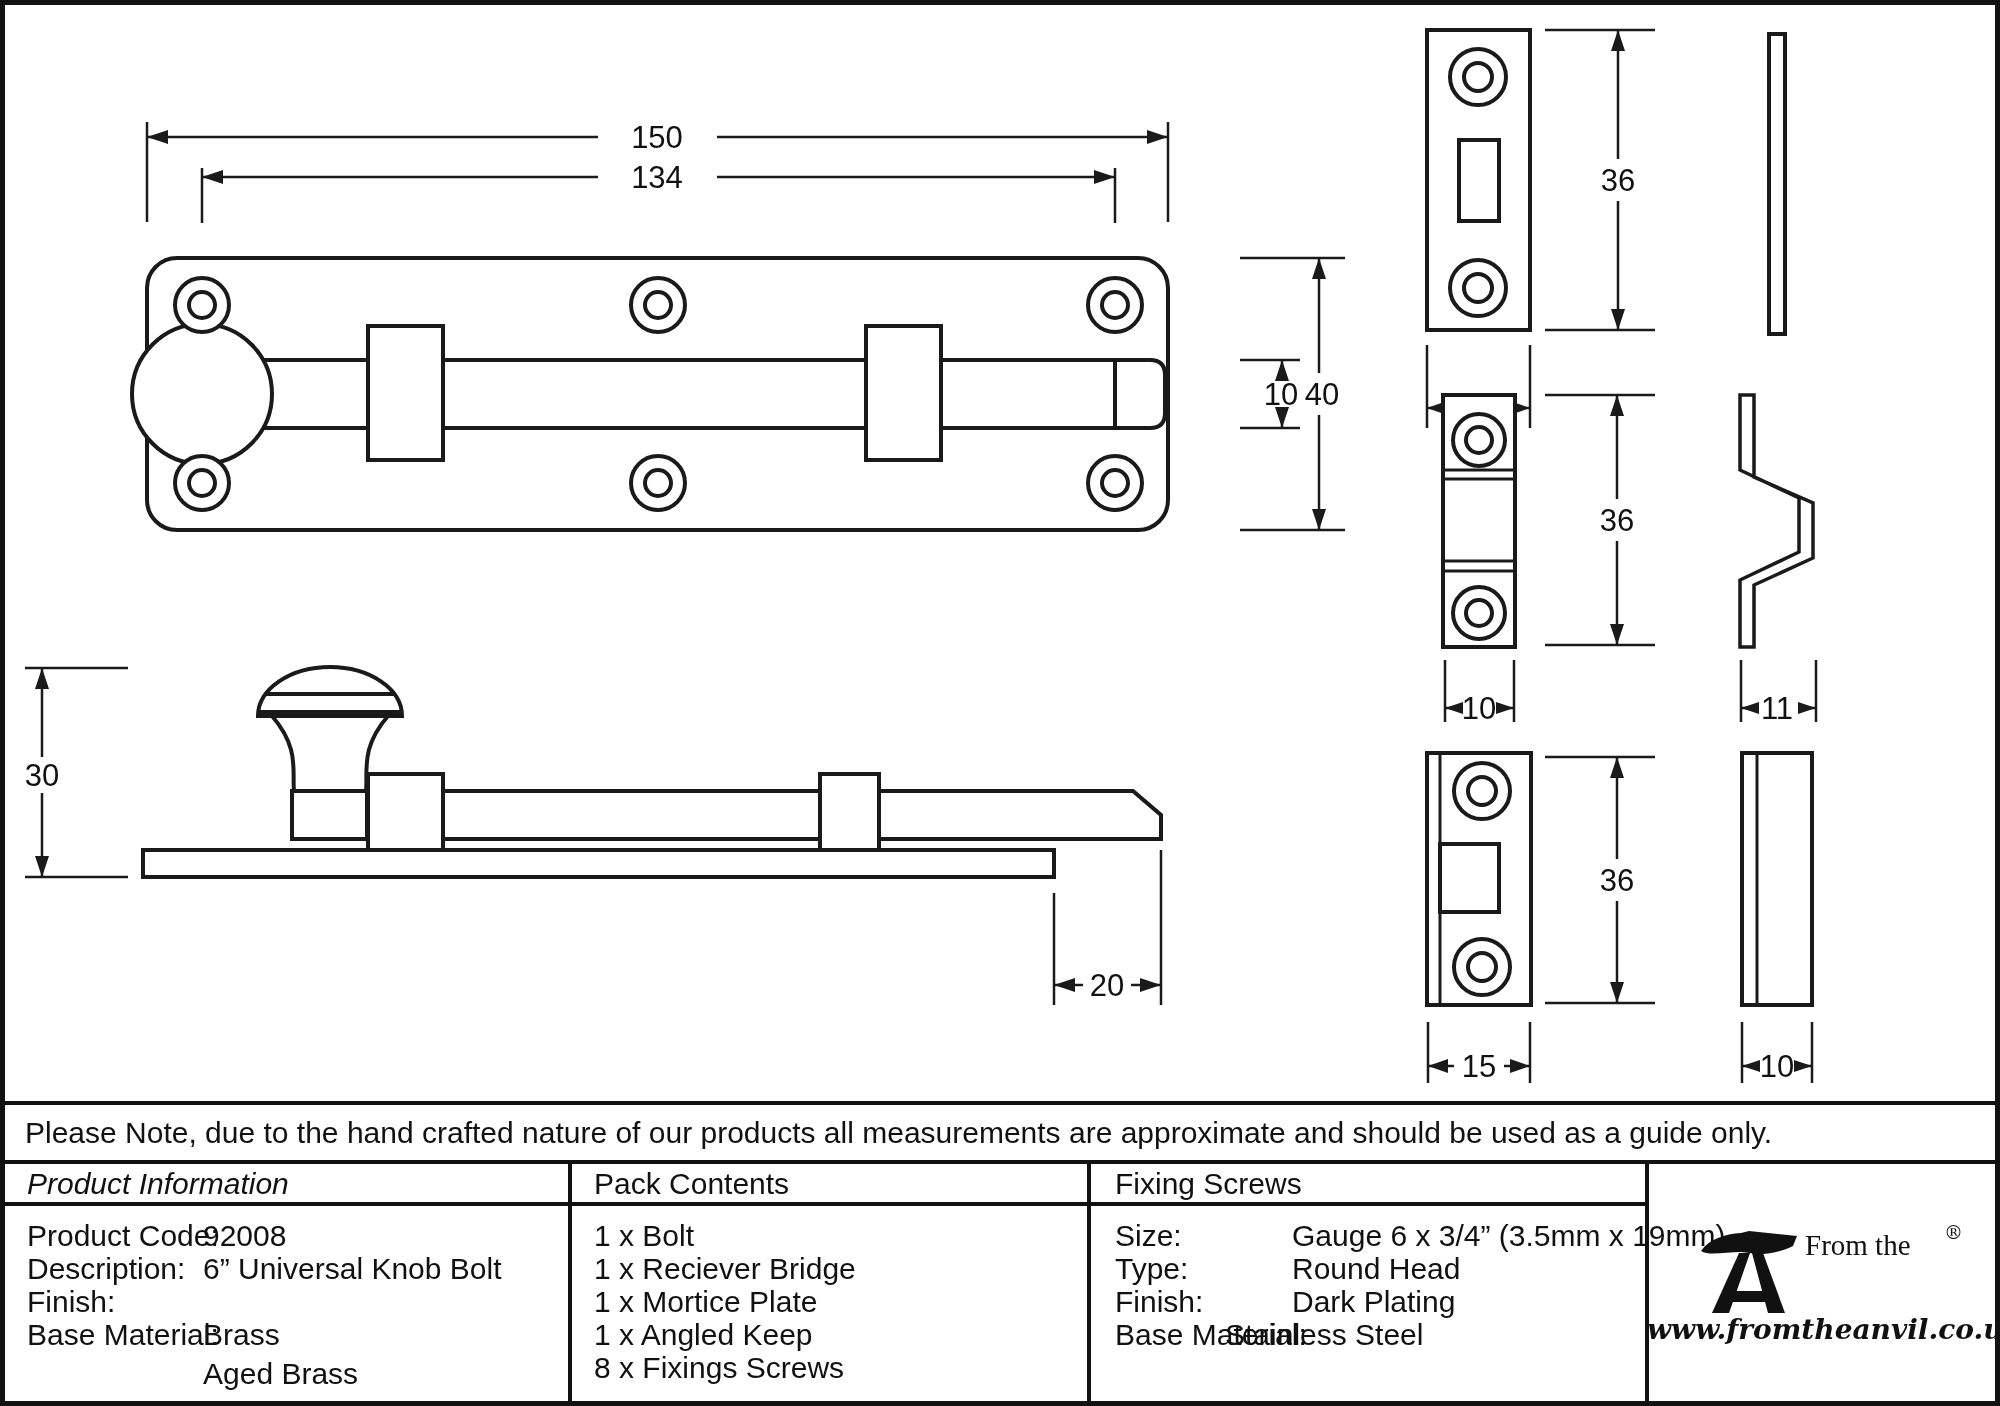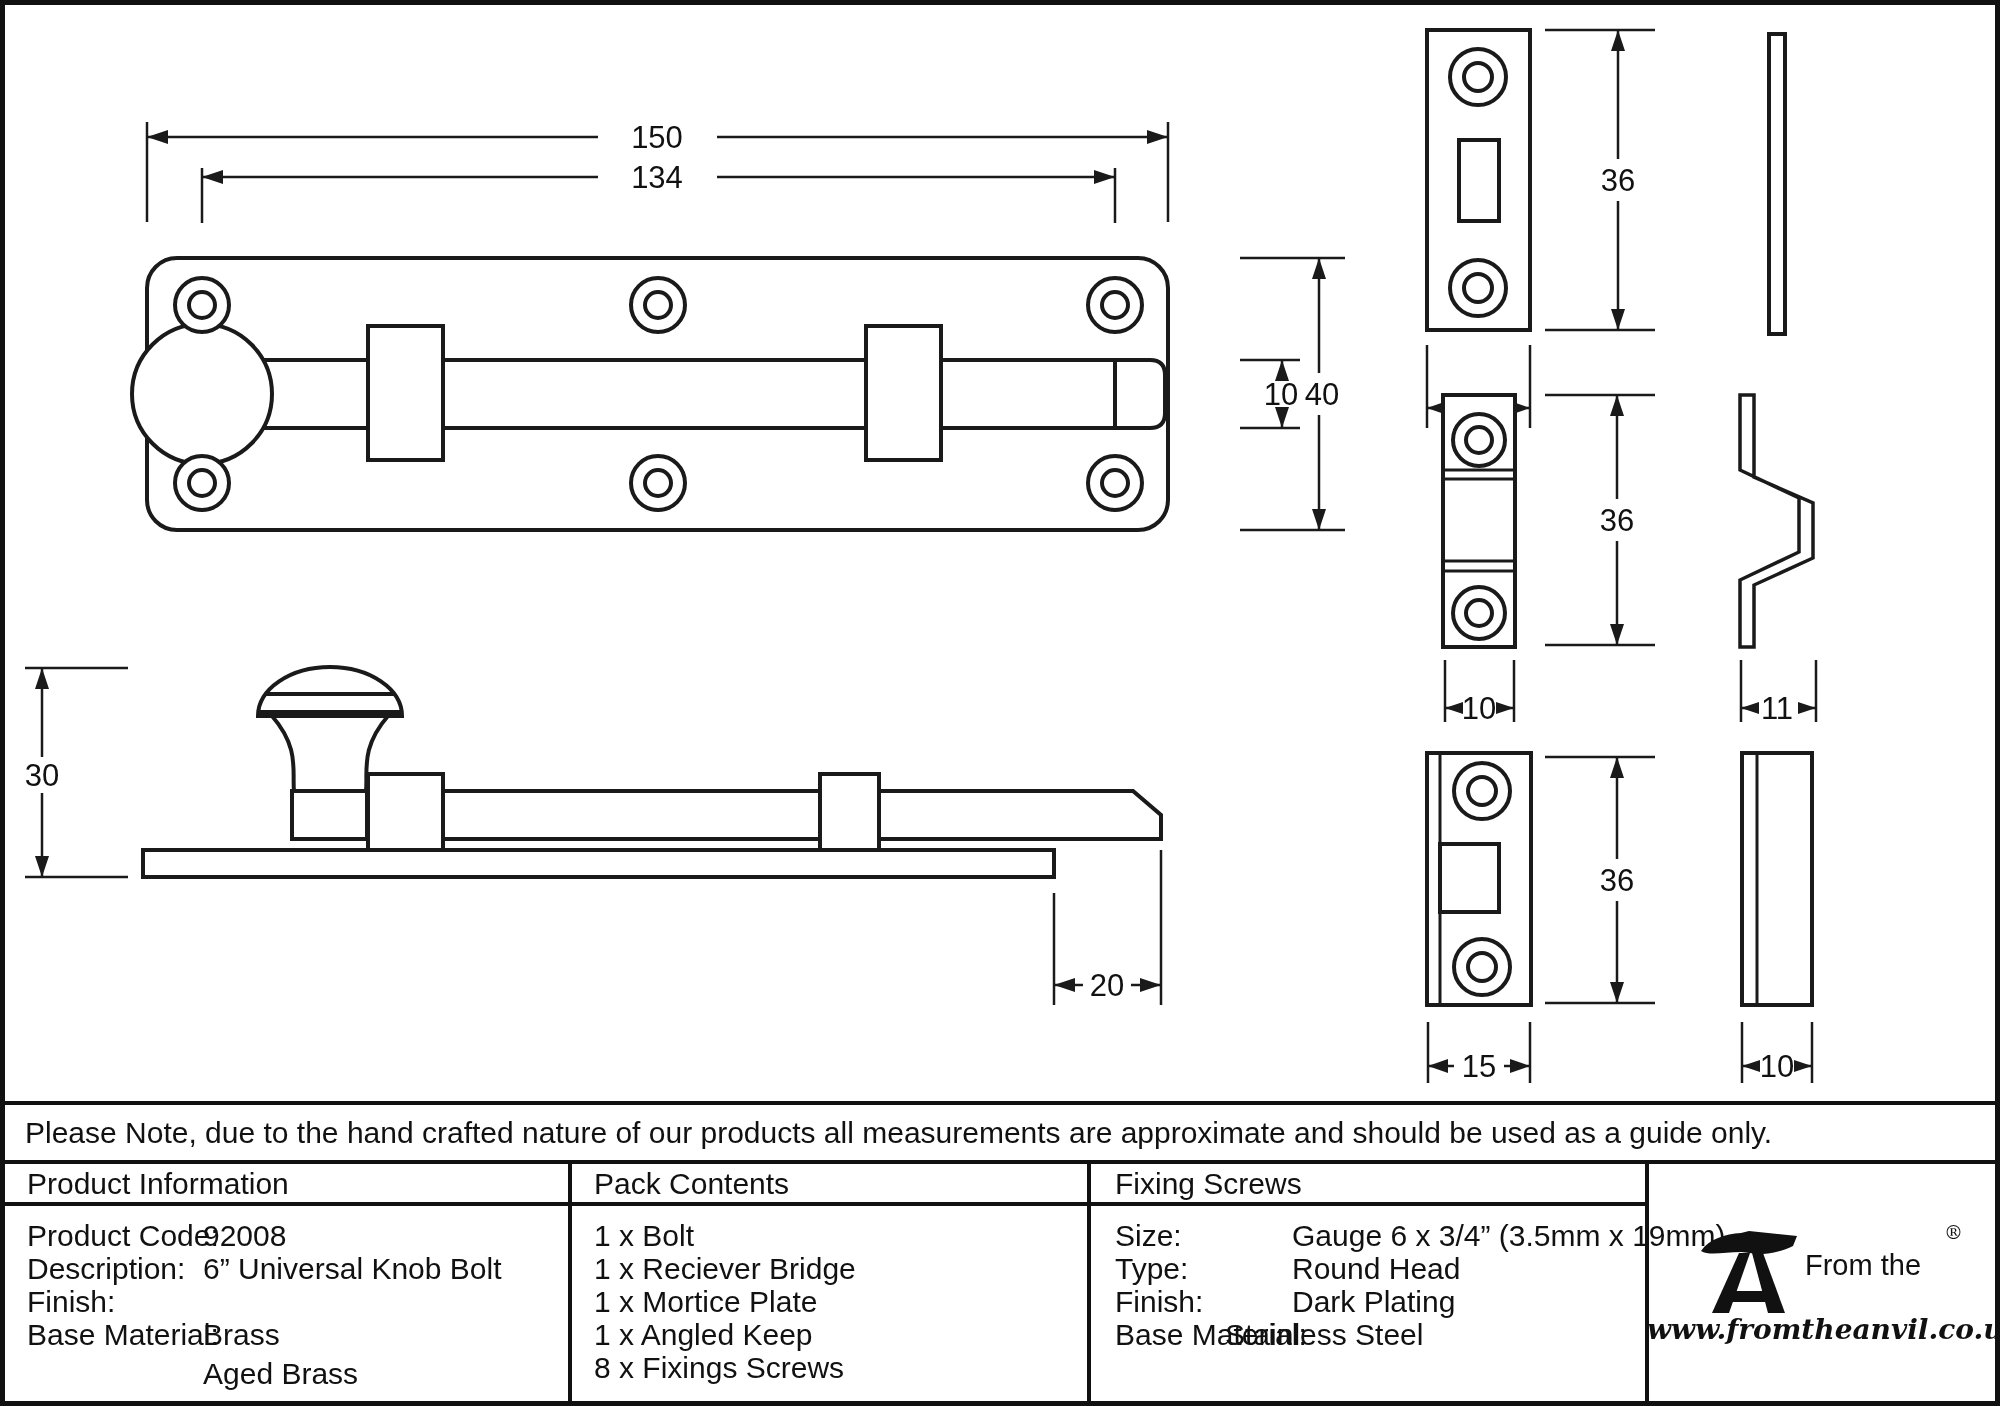--- a/index.html
+++ b/index.html
@@ -3,21 +3,21 @@
 <meta charset="utf-8">
 <style>
   html,body{margin:0;padding:0;background:#ffffff;}
   body{width:2000px;height:1406px;position:relative;font-family:"Liberation Sans",sans-serif;color:#111;}
   .frame{position:absolute;inset:0;border:5px solid #111;box-sizing:border-box;}
   svg text{font-family:"Liberation Sans",sans-serif;font-size:31px;fill:#111;}
   .hline{position:absolute;background:#111;height:4px;}
   .vline{position:absolute;background:#111;width:4px;}
   .txt{position:absolute;font-size:30px;line-height:34px;white-space:nowrap;}
   .logo-cell{position:absolute;left:1647px;top:1163px;width:350px;height:239px;}
-  .logo-fromthe{position:absolute;left:158px;top:66px;font-family:Liberation Sans, sans-serif;font-size:29px;margin-top:20px;}
+  .logo-fromthe{position:absolute;left:158px;top:66px;font-family:Liberation Serif, serif;font-size:29px;}
   .logo-reg{position:absolute;left:297px;top:58px;font-family:"DejaVu Serif",serif;font-size:19px;}
   .logo-wordmark{position:absolute;left:116px;top:74px;font-family:"DejaVu Serif",serif;font-size:80px;line-height:80px;letter-spacing:1px;}
   .logo-site{position:absolute;left:0;width:100%;top:150px;text-align:center;font-family:"DejaVu Serif",serif;font-style:italic;font-weight:bold;font-size:28px;}
   .anvil-svg{position:absolute;left:52px;top:68px;}
 </style>
 </head>
 <body>
 
 <div class="frame"></div>
 
@@ -235,21 +235,21 @@
 
 <div class="hline" style="left:0;right:0;top:1101px;"></div>
 <div class="txt" style="left:25px;top:1116px;text-align:right;">Please Note, due to the hand crafted nature of our products all measurements are approximate and should be used as a guide only.</div>
 <div class="hline" style="left:0;right:0;top:1160px;"></div>
 
 <div class="hline" style="left:0;width:1649px;top:1202px;"></div>
 <div class="vline" style="left:568px;top:1161px;height:240px;"></div>
 <div class="vline" style="left:1087px;top:1161px;height:240px;"></div>
 <div class="vline" style="left:1645px;top:1161px;height:240px;"></div>
 
-<div class="txt" style="left:27px;top:1167px;">Product Information</div>
+<div class="txt" style="left:27px;top:1167px;font-style:italic;">Product Information</div>
 <div class="txt" style="left:27px;top:1219px;">Product Code:</div>
 <div class="txt" style="left:203px;top:1219px;">92008</div>
 <div class="txt" style="left:27px;top:1252px;">Description:</div>
 <div class="txt" style="left:203px;top:1252px;">6” Universal Knob Bolt</div>
 <div class="txt" style="left:27px;top:1285px;">Finish:</div>
 <div class="txt" style="left:203px;top:1357px;">Aged Brass</div>
 <div class="txt" style="left:27px;top:1318px;">Base Material:</div>
 <div class="txt" style="left:203px;top:1318px;">Brass</div>
 
 <div class="txt" style="left:594px;top:1167px;">Pack Contents</div>

